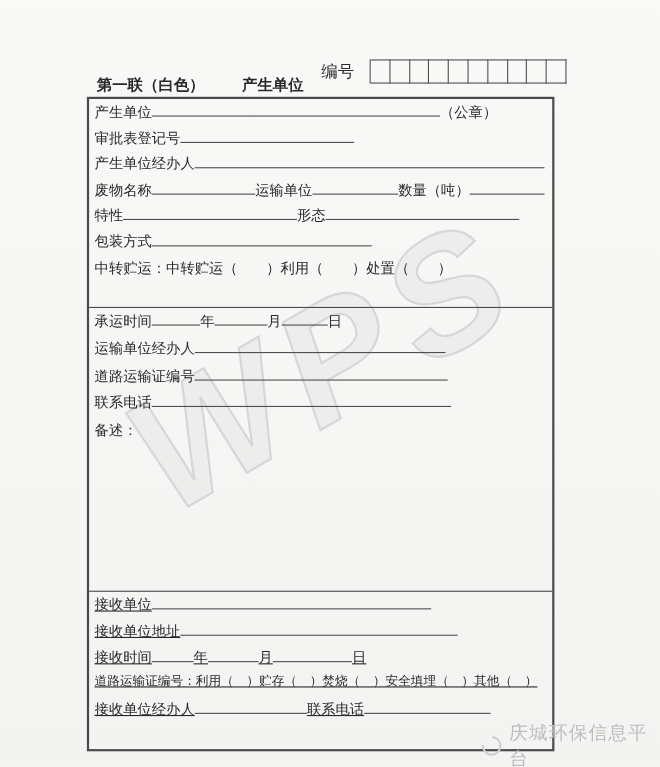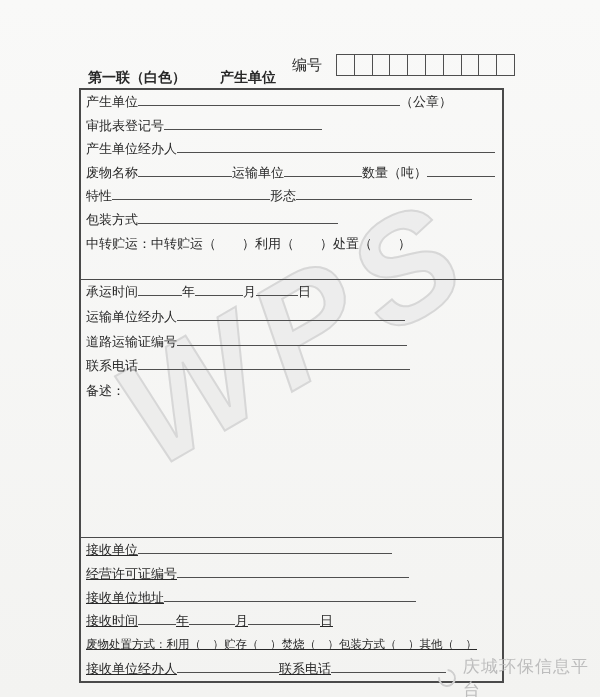--- a/index.html
+++ b/index.html
@@ -92,24 +92,23 @@
           <div class="form-row"><span class="lbl">承运时间</span><span class="blank" style="width: 44px;"></span><span class="lbl">年</span><span class="blank" style="width: 48px;"></span><span class="lbl">月</span><span class="blank" style="width: 42px;"></span><span class="lbl">日</span></div>
           <div class="form-row"><span class="lbl">运输单位经办人</span><span class="blank" style="width: 228px;"></span></div>
           <div class="form-row"><span class="lbl">道路运输证编号</span><span class="blank" style="width: 230px;"></span></div>
           <div class="form-row"><span class="lbl">联系电话</span><span class="blank" style="width: 272px;"></span></div>
           <div class="form-row"><span class="lbl">备述：</span></div>
         </div>
       <div class="remarks-space"></div>
     </div>
     <div class="sec sec3">
         <div class="form-row"><span class="lbl">接收单位</span><span class="blank" style="width: 254px;"></span></div>
-        <div class="form-row"><span class="lbl">经营许可证编号</span><span class="blank" style="width: 232px;"></span></div>
         <div class="form-row"><span class="lbl">接收单位地址</span><span class="blank" style="width: 252px;"></span></div>
         <div class="form-row"><span class="lbl">接收时间</span><span class="blank" style="width: 38px;"></span><span class="lbl">年</span><span class="blank" style="width: 46px;"></span><span class="lbl">月</span><span class="blank" style="width: 72px;"></span><span class="lbl">日</span></div>
-        <div class="form-row tight"><span class="lbl">废物处置方式：利用（　）贮存（　）焚烧（　）包装方式（　）其他（　）</span></div>
+        <div class="form-row tight"><span class="lbl">道路运输证编号：利用（　）贮存（　）焚烧（　）安全填埋（　）其他（　）</span></div>
         <div class="form-row"><span class="lbl">接收单位经办人</span><span class="blank" style="width: 102px;"></span><span class="lbl">联系电话</span><span class="blank" style="width: 115px;"></span></div>
       </div>
   </div>
 
   <div class="footer-mark">
     <span class="swirl-icon"></span>
     <span>庆城环保信息平台</span>
   </div>
 
 </div>

